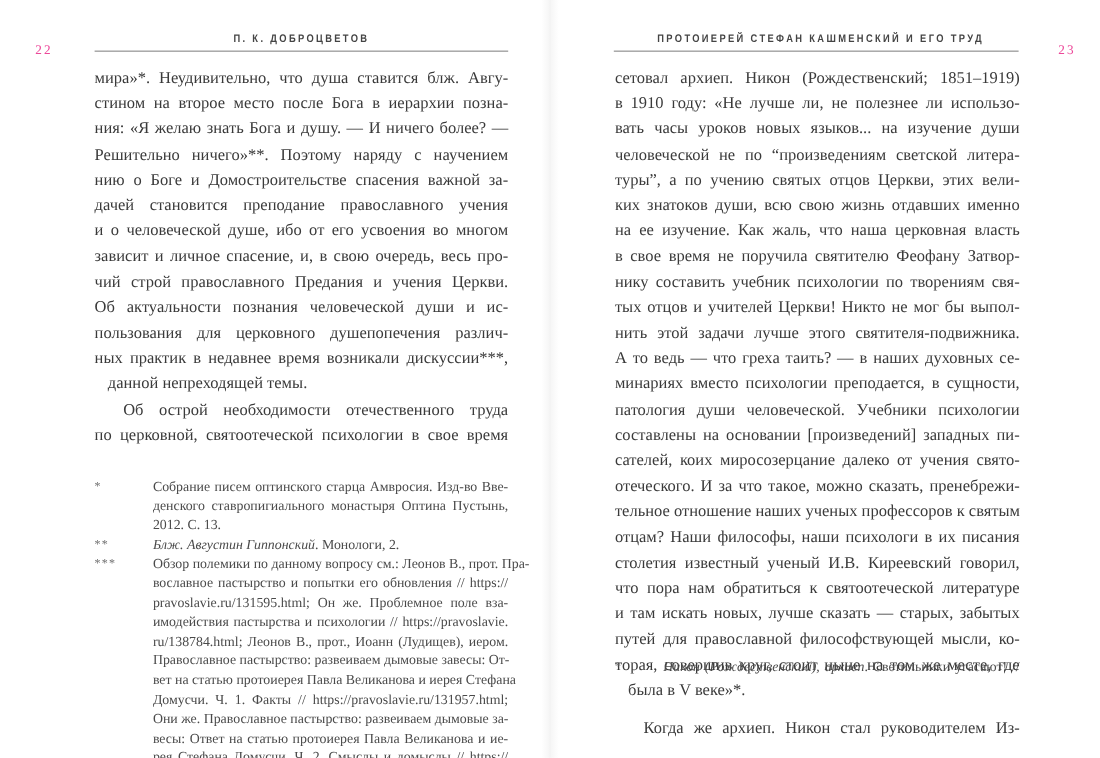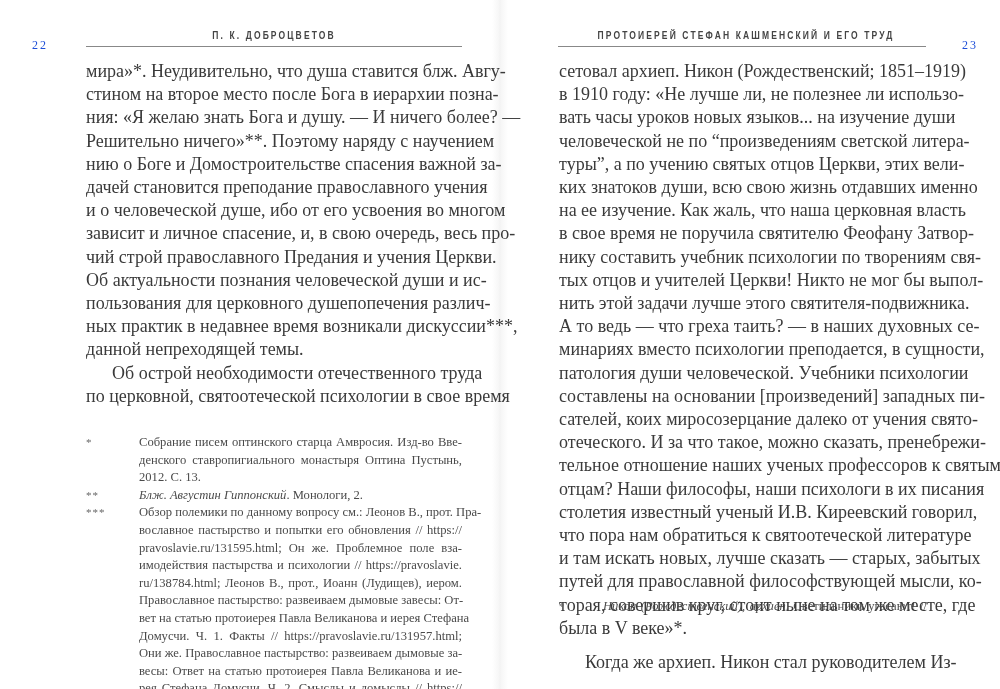--- a/index.html
+++ b/index.html
@@ -10,37 +10,37 @@
       color:#3a3a3a;
     }
     .page { position:absolute; top:0; height:689px; }
     .page.left { left:0; width:500px; }
     .page.right { left:516px; width:500px; }
     .gutter {
       position:absolute; top:0; left:492px; width:16px; height:689px;
       background:linear-gradient(to right,#ffffff 0%,#f6f6f6 45%,#f2f2f2 50%,#f6f6f6 55%,#ffffff 100%);
     }
     .folio {
-      position:absolute; top:38px; font-size:12px; letter-spacing:2px; color:#1d4ed8;
+      position:absolute; top:38px; font-size:12px; letter-spacing:2px; color:#ec4899;
       font-family:"Liberation Serif",serif;
     }
     .running {
       position:absolute; top:30px; font-size:10px; letter-spacing:2.5px;
       color:#444; text-transform:uppercase; text-align:center;
       font-family:"Liberation Sans Narrow","Liberation Sans",sans-serif;
       transform:scaleX(0.85); transform-origin:center;
       font-weight:bold;
     }
     .rule { position:absolute; top:46px; height:1px; background:#888; }
     .body-text {
-      position:absolute; top:60px; font-size:18px; line-height:23.2px;
+      position:absolute; top:60px; font-size:15px; line-height:23.2px;
       color:#3a3a3a;
     }
     .body-text .line { white-space:nowrap; display:block; text-align:justify; text-align-last:justify; }
-    .body-text .line.last { text-align-last:left; }
+    .body-text .line.last { text-align-last:left;margin-left:12px; }
     .body-text .line.indent { padding-left:26px; }
     .body-text .gap { display:block; height:11px; }
     .notes {
       position:absolute; font-size:12.6px; line-height:17.6px; color:#4a4a4a;
     }
     .note { position:relative; padding-left:53px; }
     .note-mark { position:absolute; left:0; top:0; font-size:11px; color:#666; letter-spacing:1px; }
     .note .line { display:block; white-space:nowrap; text-align:justify; text-align-last:justify; }
     .note .line.last { text-align-last:left; }
     i { }

